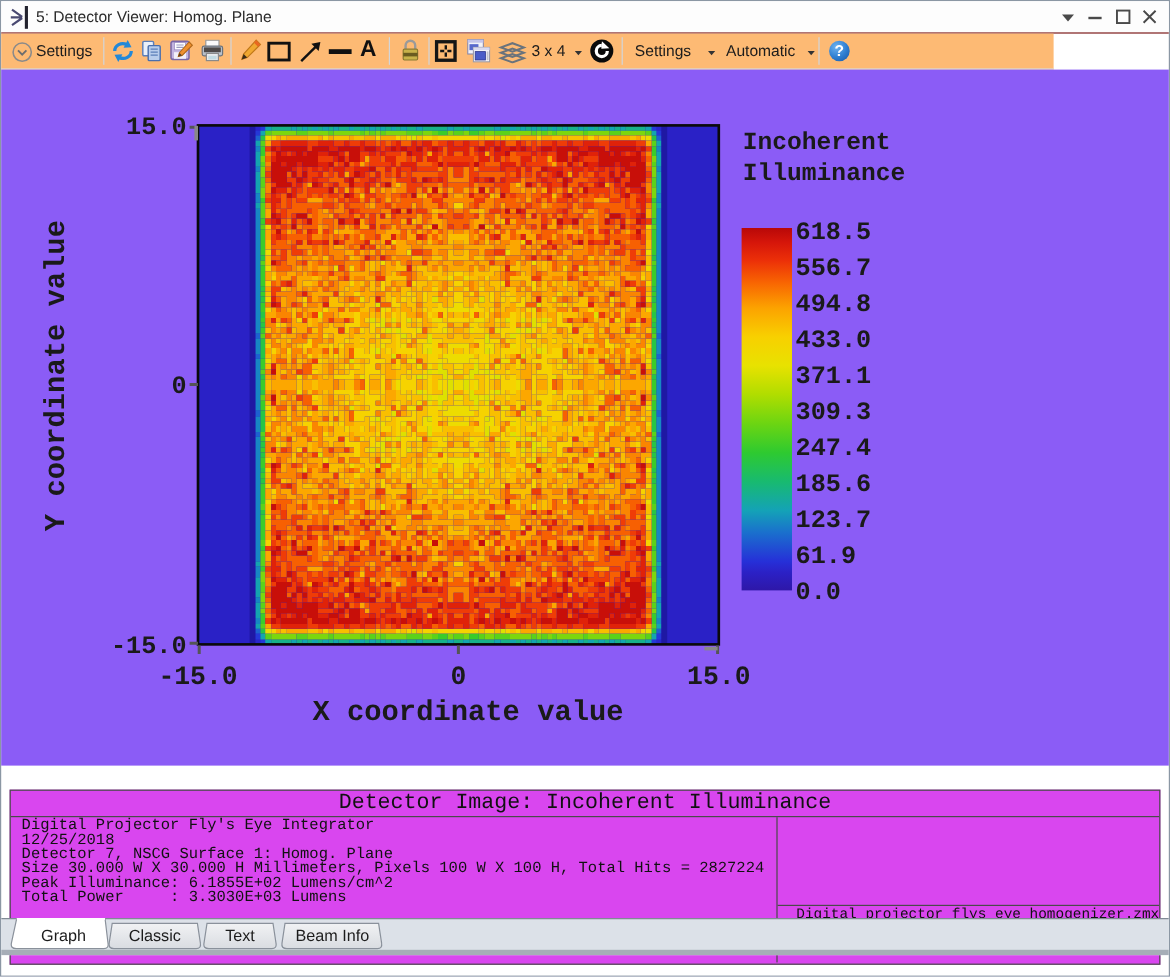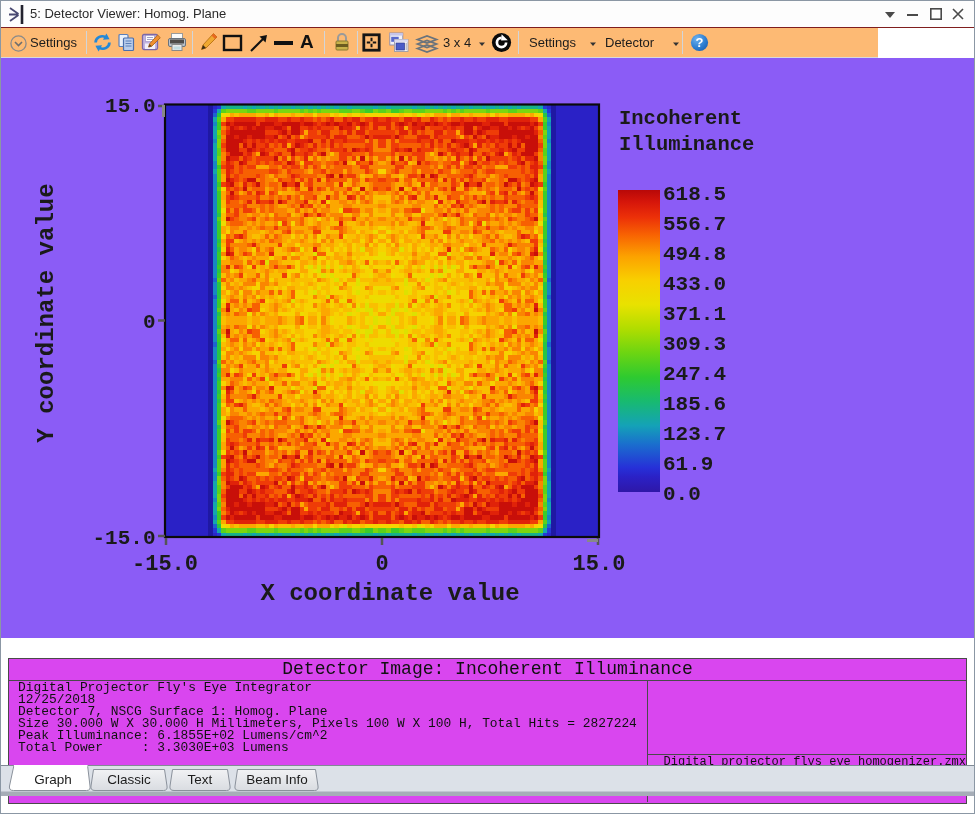--- a/index.html
+++ b/index.html
@@ -126,21 +126,21 @@
     </svg>
 <svg class="abs" style="left:490px;top:4px" width="21" height="21" viewBox="0 0 21 21">
       <circle cx="10.5" cy="10.5" r="9.6" fill="#0a0a0a"></circle>
       <path d="M10.5 5.9 A4.6 4.6 0 1 0 15.1 10.5" fill="none" stroke="#fff" stroke-width="2.7"></path>
       <path d="M10.6 2.3 L16.8 8.2 L10.1 8.6 Z" fill="#fff"></path>
     </svg>
 <div class="tbtext" style="left:528px">Settings</div>
 <svg class="abs" style="left:588px;top:13px" width="8" height="6" viewBox="0 0 8 6">
       <path d="M1 1.5 L4 5 L7 1.5 Z" fill="#333"></path>
     </svg>
-<div class="tbtext" style="left:604px">Detector</div>
+<div class="tbtext" style="left:604px">Automatic</div>
 <svg class="abs" style="left:671px;top:13px" width="8" height="6" viewBox="0 0 8 6">
       <path d="M1 1.5 L4 5 L7 1.5 Z" fill="#333"></path>
     </svg>
 <svg class="abs" style="left:689px;top:5px" width="19" height="19" viewBox="0 0 19 19">
       <defs>
         <radialGradient id="hg" cx="0.35" cy="0.3" r="0.9">
           <stop offset="0" stop-color="#6db2ef"></stop>
           <stop offset="0.55" stop-color="#2f7fd2"></stop>
           <stop offset="1" stop-color="#1a5aa8"></stop>
         </radialGradient>

